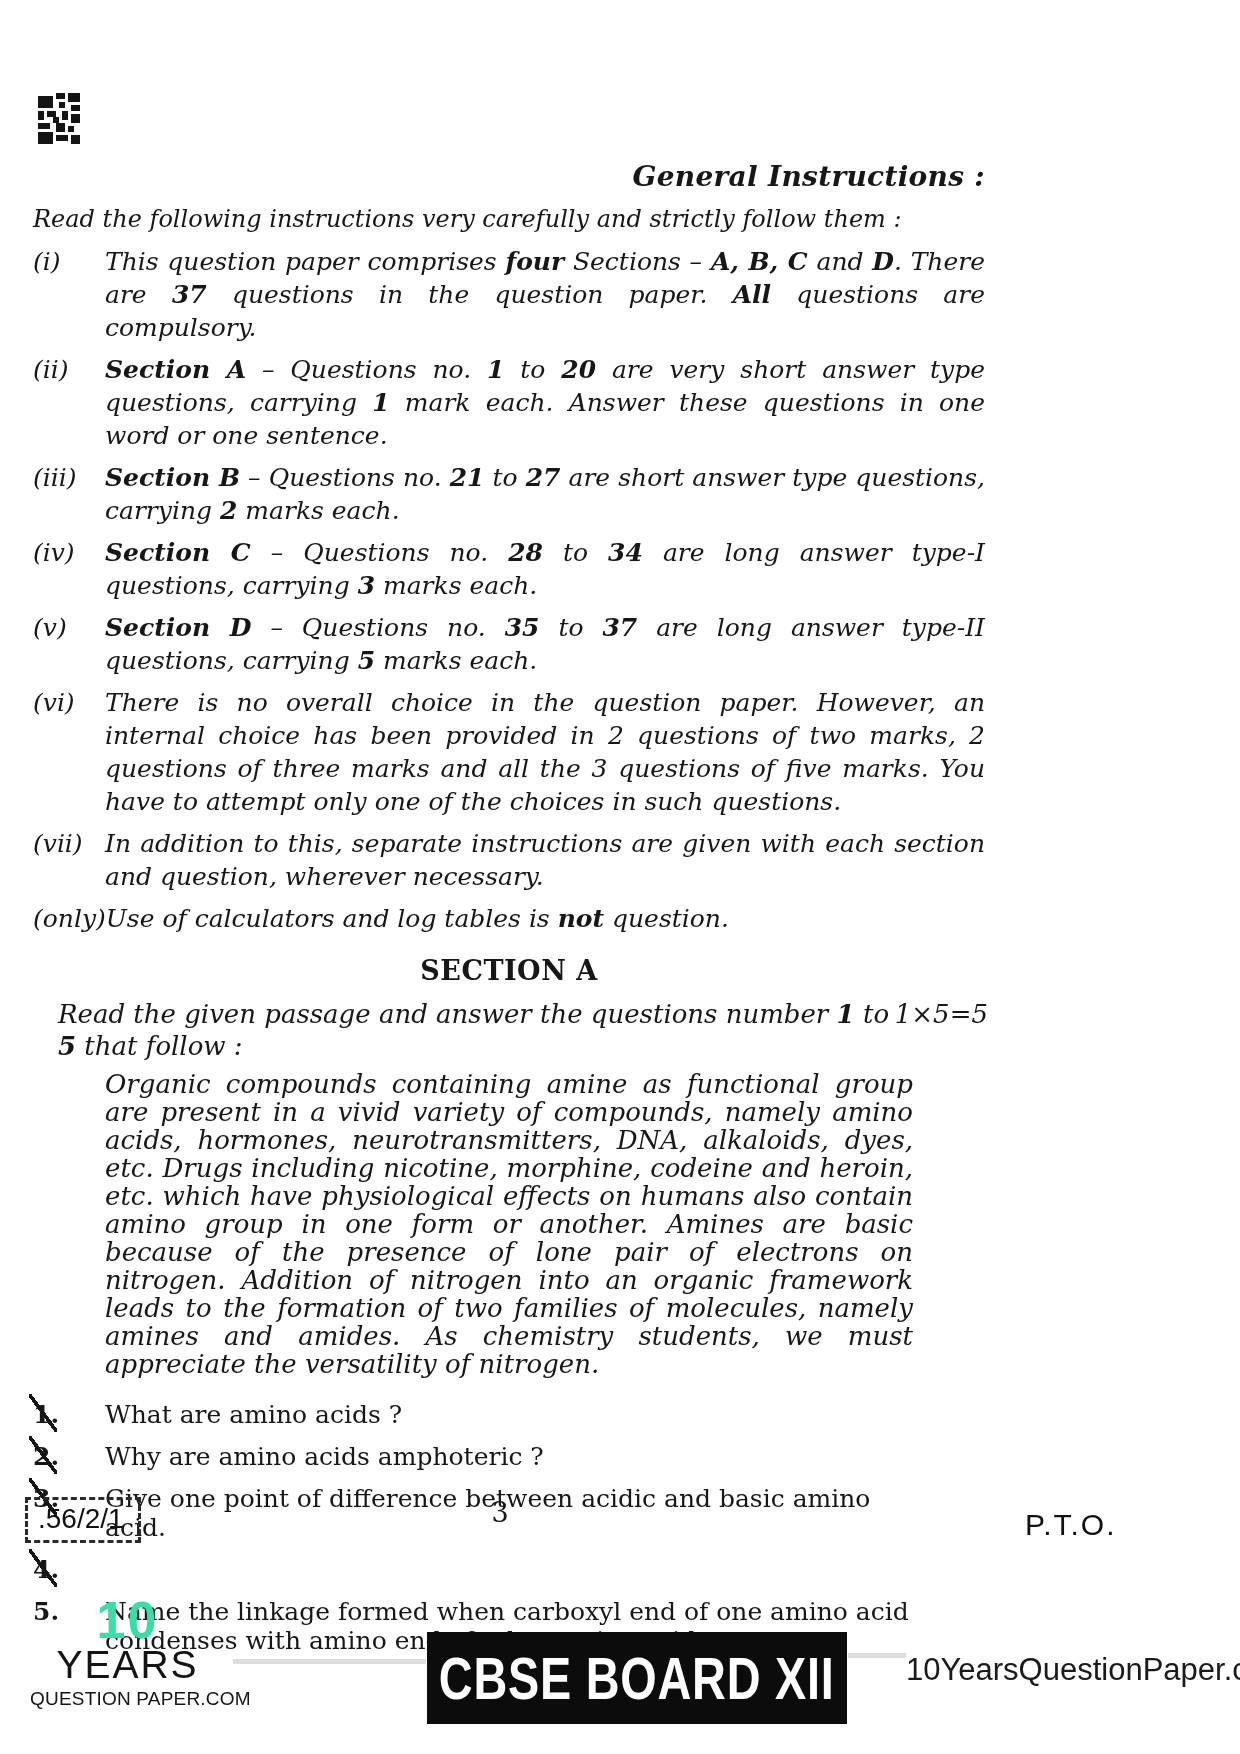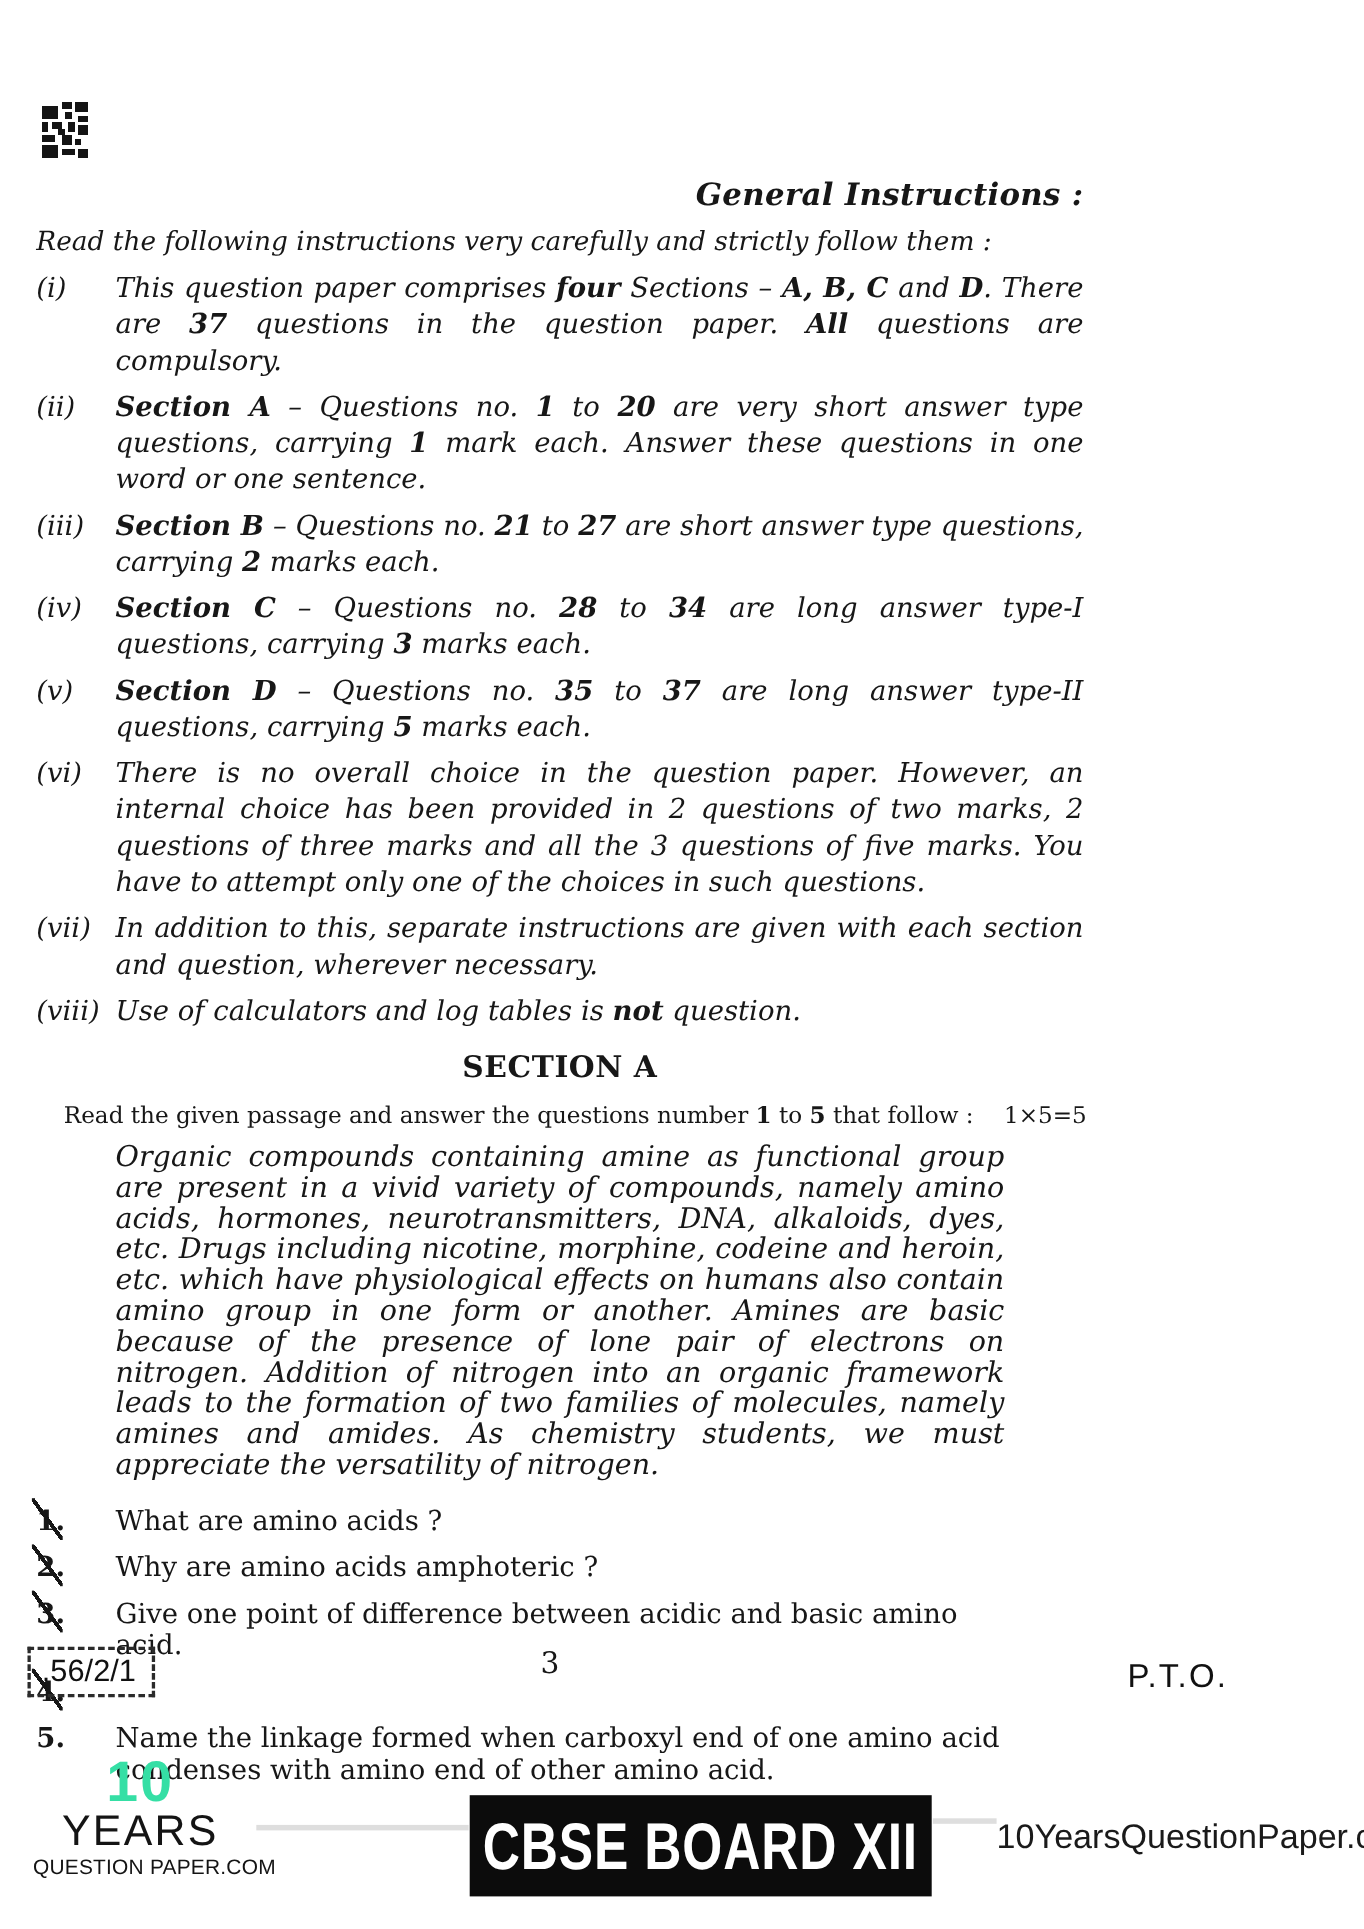--- a/index.html
+++ b/index.html
@@ -20,21 +20,21 @@
   .gi-title { font-size:28px; font-weight:700; font-style:italic; margin:2px 0 12px 0; letter-spacing:0.3px;text-align:right; }
   .gi-subtitle { font-size:24px; font-style:italic; margin-bottom:12px; }
 
   .instr-row { display:flex; margin-bottom:9px; font-size:25px; line-height:33px; }
   .instr-num { flex:0 0 72px; font-style:italic; }
   .instr-text { flex:1; font-style:italic; text-align:justify; }
   .b { font-weight:700; }
 
   .section-heading { text-align:center; font-size:27px; font-weight:700; letter-spacing:0.5px; margin:20px 0 12px 0; }
 
-  .intro-row { display:flex; justify-content:space-between; font-size:21px; line-height:32px; margin:0 0 8px 25px; width:930px;align-items:flex-end; }
+  .intro-row { display:flex; justify-content:space-between; font-style:italic; font-size:26px; line-height:32px; margin:0 0 8px 25px; width:930px; }
   .intro-marks { white-space:nowrap; }
 
   .passage { margin-left:72px; width:808px; text-align:justify; font-size:26px; line-height:28px; margin-bottom:22px;font-style:italic; }
 
   .q-row { display:flex; font-size:25px; line-height:29px; margin-bottom:13px; }
   .q-num { position:relative; flex:0 0 72px; font-weight:700; }
   .q-num.struck::after {
     content:""; position:absolute; left:-4px; top:-6px; width:28px; height:38px;
     background:linear-gradient(to top right, transparent 46%, #161616 46%, #161616 54%, transparent 54%);
     pointer-events:none;
@@ -114,21 +114,21 @@
     </div>
     <div class="instr-row">
       <div class="instr-num">(vi)</div>
       <div class="instr-text"><span>There is no overall choice in the question paper. However, an internal choice has been provided in 2 questions of two marks, 2 questions of three marks and all the 3 questions of five marks. You have to attempt only one of the choices in such questions.</span></div>
     </div>
     <div class="instr-row">
       <div class="instr-num">(vii)</div>
       <div class="instr-text"><span>In addition to this, separate instructions are given with each section and question, wherever necessary.</span></div>
     </div>
     <div class="instr-row">
-      <div class="instr-num">(viii)</div>
+      <div class="instr-num">(only)</div>
       <div class="instr-text"><span>Use of calculators and log tables is </span><span class="b">not</span><span> question.</span></div>
     </div>
 
     <div class="section-heading">SECTION A</div>
 
     <div class="intro-row">
       <span><span>Read the given passage and answer the questions number </span><span class="b">1</span><span> to </span><span class="b">5</span><span> that follow :</span></span>
       <span class="intro-marks">1×5=5</span>
     </div>
 

